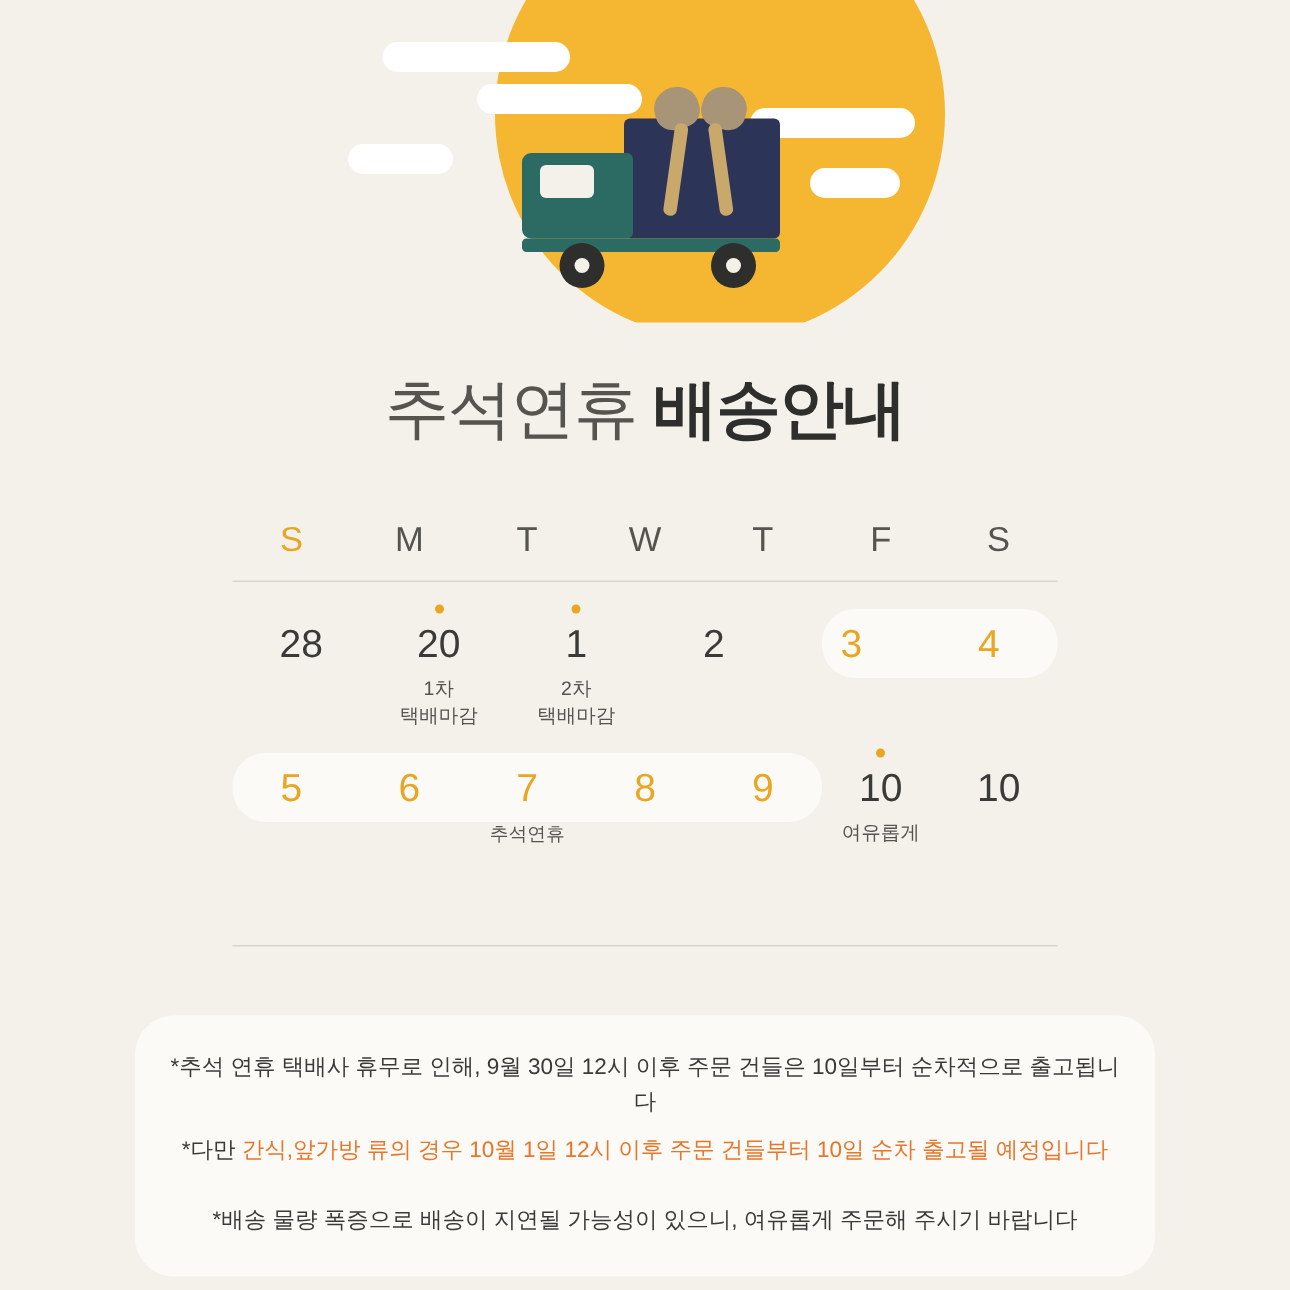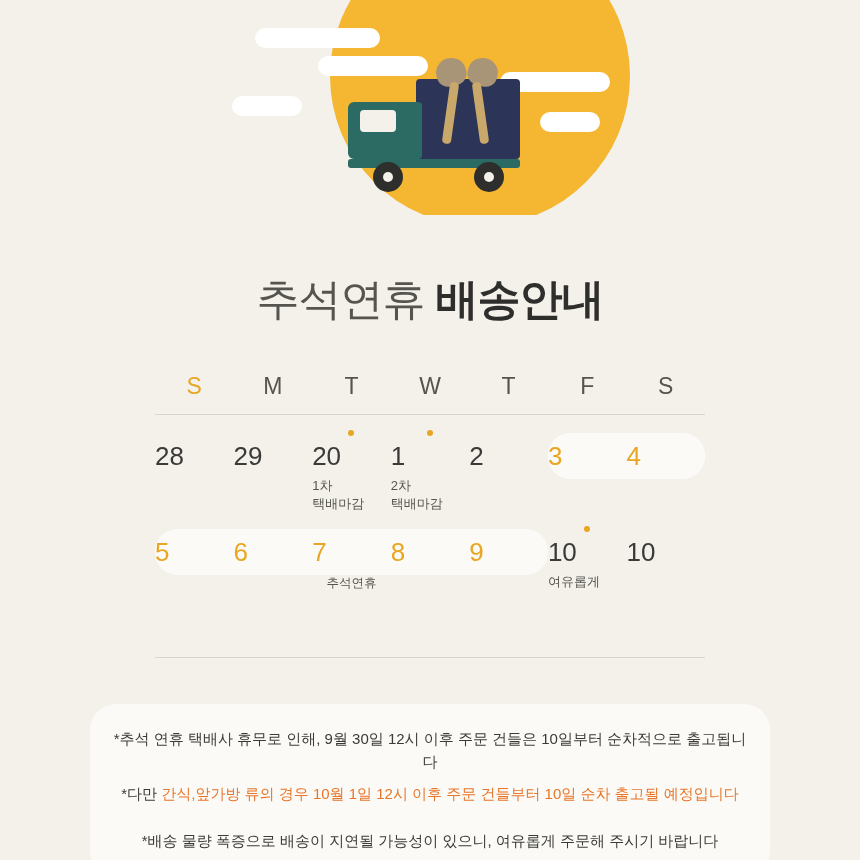--- a/index.html
+++ b/index.html
@@ -83,21 +83,21 @@
   .truck .ribbon {
     position: absolute; top: 20px; width: 9px; height: 62px; background: #c9a96b;
     border-radius: 4px;
   }
   .truck .ribbon.r1 { left: 98px; transform: rotate(8deg); }
   .truck .ribbon.r2 { left: 128px; transform: rotate(-8deg); }
 
   
   .heading {
     text-align: center;
-    margin-top: 56px;
+    margin-top: 29px;
     font-size: 43px;
     letter-spacing: -1px;
     color: #3d3d3a;
   }
   .heading .light { font-weight: 400; color: #55544f; }
   .heading .bold { font-weight: 700; color: #2e2e2c; }
 
   
   .calendar {
     width: 550px;
@@ -118,21 +118,21 @@
   }
   .dow.sun { color: #e8a622; }
 
   .week {
     position: relative;
     display: flex;
     margin-top: 12px;
   }
   .cell {
     flex: 1 1 0;
-    text-align: left;
+    text-align: center;
     position: relative;
     padding-top: 16px;
     min-height: 76px;
   }
   .num {
     font-size: 26px;
     color: #3a3a38;
     line-height: 1;
     position: relative;
     z-index: 2;
@@ -242,23 +242,20 @@
     <div class="dow">F</div>
     <div class="dow">S</div>
   </div>
 
   <div class="week">
     <div class="hl w1"></div>
     <div class="cell">
       <div class="num">28</div>
     </div>
     <div class="cell">
-      <div class="num">29</div>
-    </div>
-    <div class="cell">
       <div class="dot"></div>
       <div class="num">20</div>
       <div class="sub" style="white-space:pre-line">1차
 택배마감</div>
     </div>
     <div class="cell">
       <div class="dot"></div>
       <div class="num">1</div>
       <div class="sub" style="white-space:pre-line">2차
 택배마감</div>

